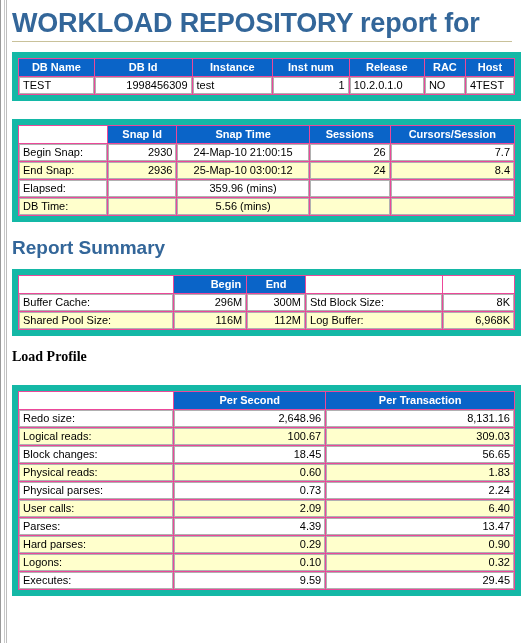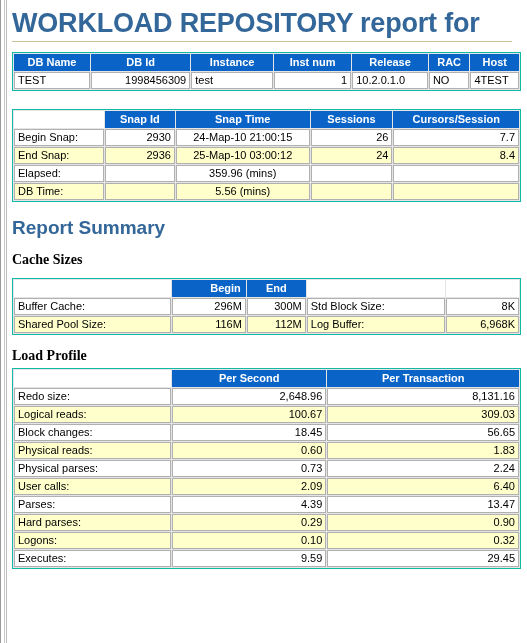--- a/index.html
+++ b/index.html
@@ -75,22 +75,22 @@
     font-family: "Liberation Serif", serif;
     font-size: 14px;
     font-weight: bold;
     color: #000000;
     line-height: 16px;
   }
 
   table.awr {
     border-collapse: separate;
     border-spacing: 1px;
-    border: 1px solid #14b8a6;
-    background: #e5e5e5;
+    border: 6px solid #14b8a6;
+    background: #ec4899;
     margin-left: 9px;
     font-size: 11px;
   }
   table.awr th {
     background: #0a64c8;
     color: #ffffff;
     font-weight: bold;
     font-size: 11px;
     text-align: center;
     padding: 1px 4px;
@@ -136,21 +136,21 @@
 
   
   #cache-table { margin-top: 10px; }
   #cache-table th:nth-child(1), #cache-table td:nth-child(1) { width: 150px; }
   #cache-table th:nth-child(2), #cache-table td:nth-child(2) { width: 65px; text-align: right; }
   #cache-table th:nth-child(3), #cache-table td:nth-child(3) { width: 50px; }
   #cache-table th:nth-child(4), #cache-table td:nth-child(4) { width: 131px; }
   #cache-table th:nth-child(5), #cache-table td:nth-child(5) { width: 64px; }
 
   
-  #load-table { margin-top: 4px; }
+  #load-table { margin-top: 20px; }
   #load-table th:nth-child(1), #load-table td:nth-child(1) { width: 150px; }
   #load-table th:nth-child(2), #load-table td:nth-child(2) { width: 148px; }
   #load-table th:nth-child(3), #load-table td:nth-child(3) { width: 186px; }
 </style>
 </head>
 <body>
 
 <div class="frame-edge-outer"></div>
 <div class="frame-edge-inner"></div>
 <div class="frame-edge-inner2"></div>
@@ -222,21 +222,20 @@
         <td class="num"></td>
         <td class="ctr">5.56 (mins)</td>
         <td class="num"></td>
         <td class="num"></td>
       </tr>
     </tbody>
   </table>
 
   <h2 class="section-title">Report Summary</h2>
 
-  <h3 class="sub-title">Cache Sizes</h3>
 
   <table class="awr" id="cache-table">
     <thead>
       <tr>
         <th class="blank"></th>
         <th>Begin</th>
         <th>End</th>
         <th class="blank"></th>
         <th class="blank"></th>
       </tr>

